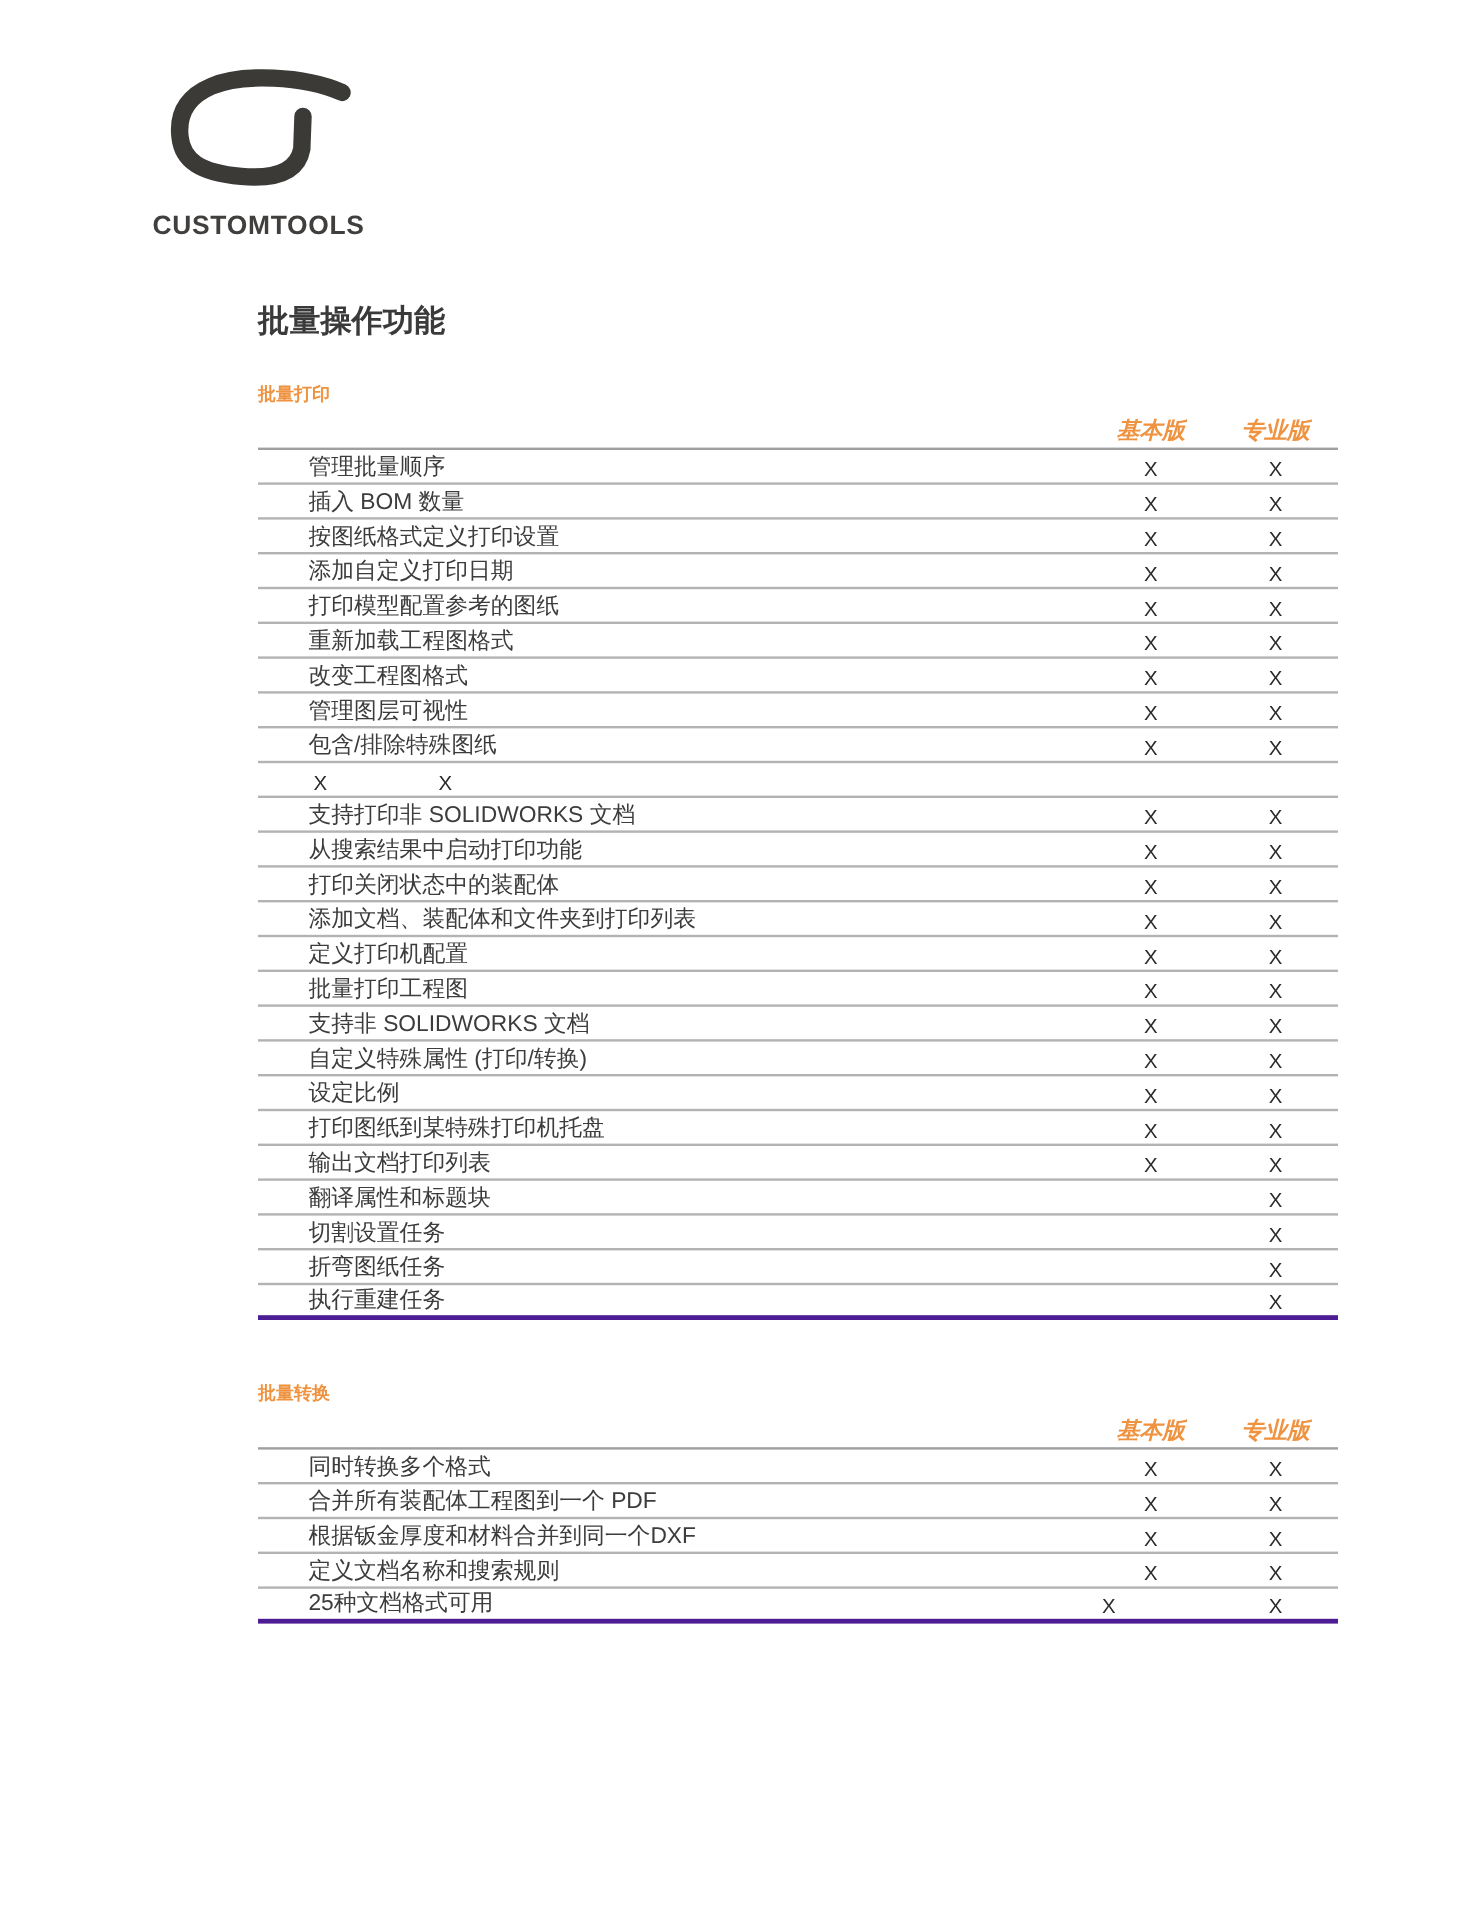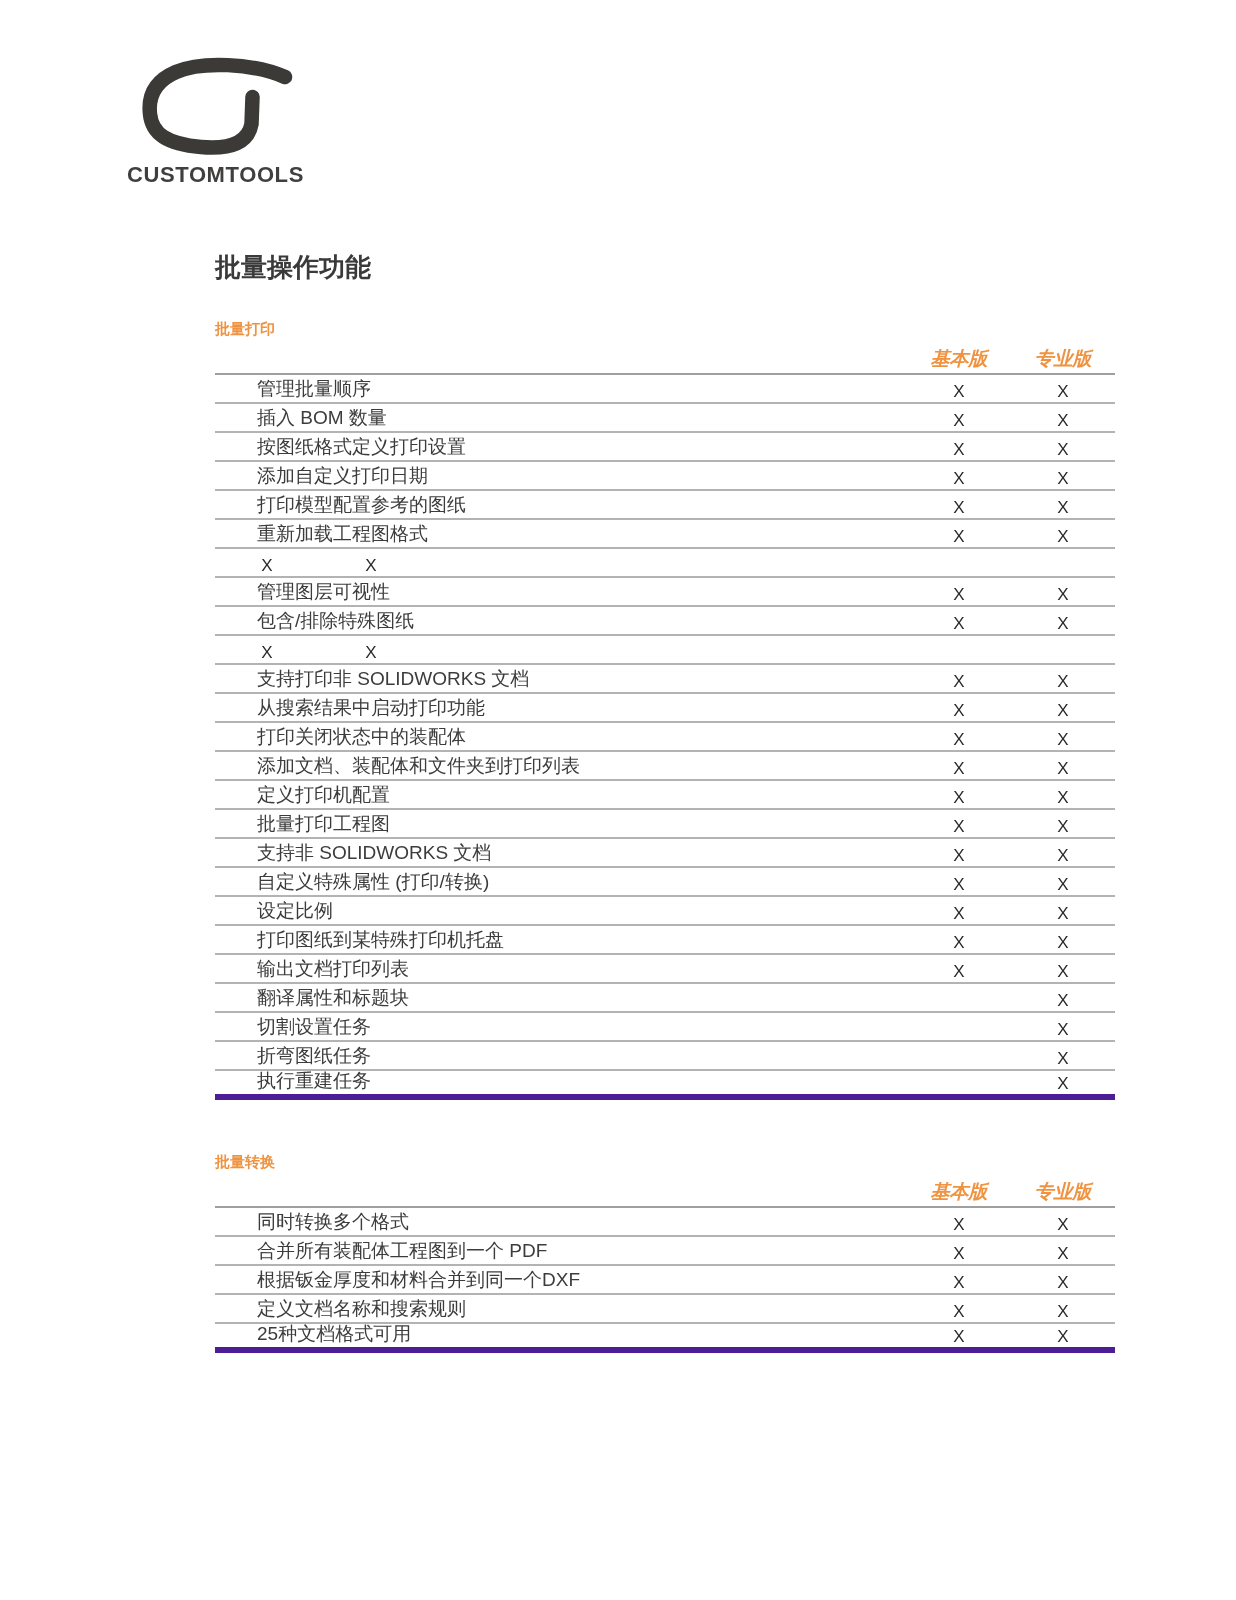--- a/index.html
+++ b/index.html
@@ -11,21 +11,21 @@
     background: #ffffff;
     font-family: "Liberation Sans", sans-serif;
     color: var(--ink, #3a3a3a);
     overflow: hidden;
   }
 
   
   .logo { position: absolute; left: 127px; top: 56px; width: 170px; }
   .logo-mark { display: block; margin-left: 8px; }
   .logo-text {
-    margin-top: 6px;
+    margin-top: 19px;
     font-size: 22px;
     font-weight: 700;
     letter-spacing: 0.6px;
     color: #403f3d;
   }
 
   
   .page-title {
     position: absolute;
     left: 215px;
@@ -64,21 +64,21 @@
     color: var(--accent, #ef9340);
     font-style: italic;
   }
 
   .row {
     display: flex;
     align-items: flex-end;
     height: 29px;
     border-bottom: 2px solid #b3b3b3;
   }
-  .rows .row:last-child { border-bottom: 6px solid #4c1d95; }
+  .rows .row:last-child { border-bottom: 4px solid #4c1d95; gap: 35px; }
   .feat {
     flex: 1;
     padding-left: 42px;
     font-size: 19px;
     color: #3c3c3c;
     white-space: nowrap;
     overflow: hidden;
   }
   .cell {
     width: 104px;
@@ -142,20 +142,21 @@
     <div class="cell pro">X</div>
   </div>
 
   <div class="row">
     <div class="feat">重新加载工程图格式</div>
     <div class="cell basic">X</div>
     <div class="cell pro">X</div>
   </div>
 
   <div class="row">
+    <div class="feat">改变工程图格式</div>
     <div class="cell basic">X</div>
     <div class="cell pro">X</div>
   </div>
 
   <div class="row">
     <div class="feat">管理图层可视性</div>
     <div class="cell basic">X</div>
     <div class="cell pro">X</div>
   </div>
 

